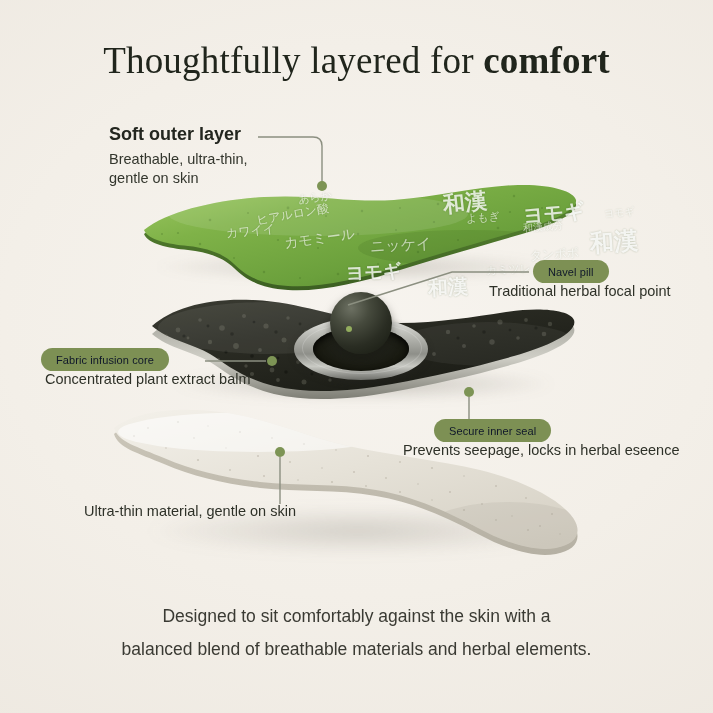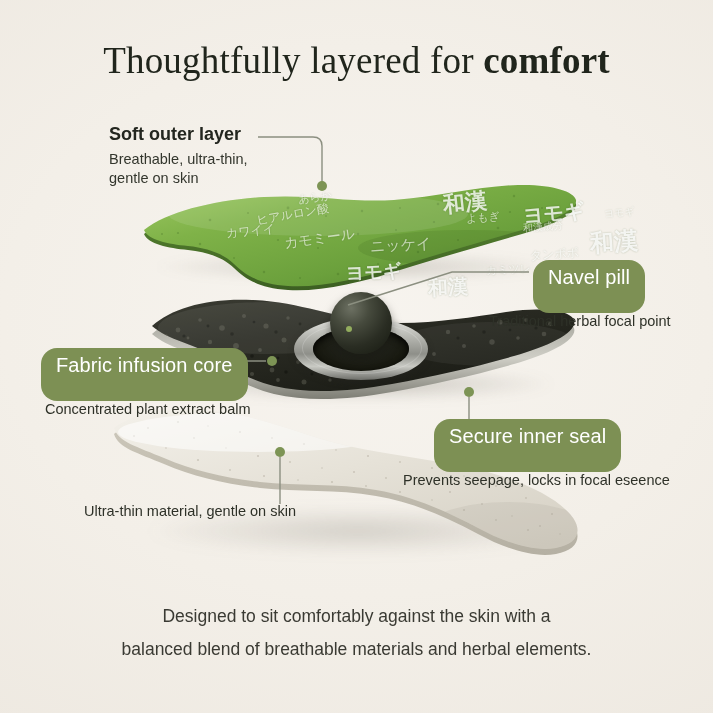--- a/index.html
+++ b/index.html
@@ -189,25 +189,25 @@
   }
   .callout-sub {
     font-family: "Liberation Sans", sans-serif;
     font-size: 14.5px;
     line-height: 19px;
     color: #33362d;
   }
   .badge {
     display: inline-block;
     background: #7d9054;
-    color: #ffffff;
+    color: #0f172a;
     font-family: "Liberation Sans", sans-serif;
-    font-size: 20px;
+    font-size: 11px;
     font-weight: normal;
-    padding: 6px 15px 24px;
+    padding: 6px 15px 5px;
     border-radius: 16px;
     white-space: nowrap;
     letter-spacing: .1px;
   }
   .badge-caption {
     font-family: "Liberation Sans", sans-serif;
     font-size: 14.5px;
     color: #2e3128;
     white-space: nowrap;
   }
@@ -577,21 +577,21 @@
     <div class="badge-caption">Traditional herbal focal point</div>
   </div>
 
   <div class="callout c-herbal">
     <div class="badge">Fabric infusion core</div>
     <div class="badge-caption">Concentrated plant extract balm</div>
   </div>
 
   <div class="callout c-seal">
     <div class="badge">Secure inner seal</div>
-    <div class="badge-caption">Prevents seepage, locks in focal eseence</div>
+    <div class="badge-caption">Prevents seepage, locks in herbal eseence</div>
   </div>
 
   <div class="callout c-fabric">
     <div class="badge-caption">Ultra-thin material, gentle on skin</div>
   </div>
 
   <div class="footer">
     <div>Designed to sit comfortably against the skin with a</div>
     <div>balanced blend of breathable materials and herbal elements.</div>
   </div>

